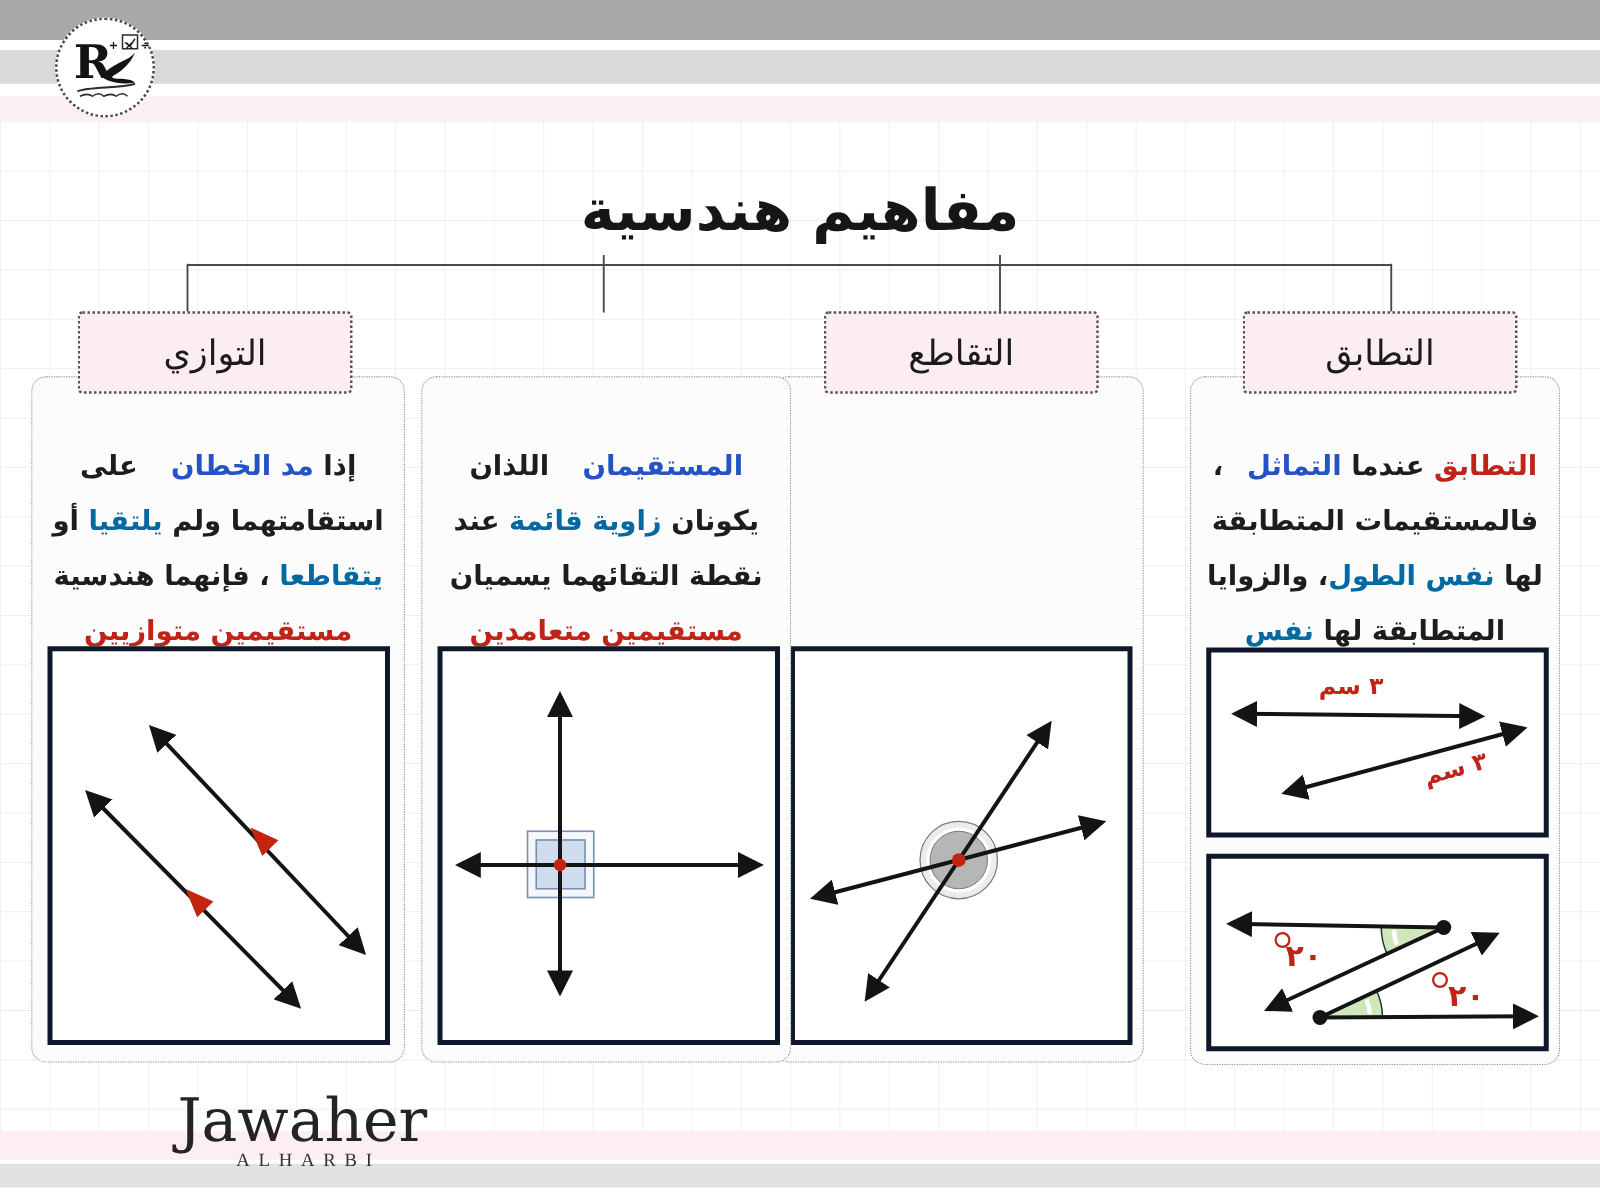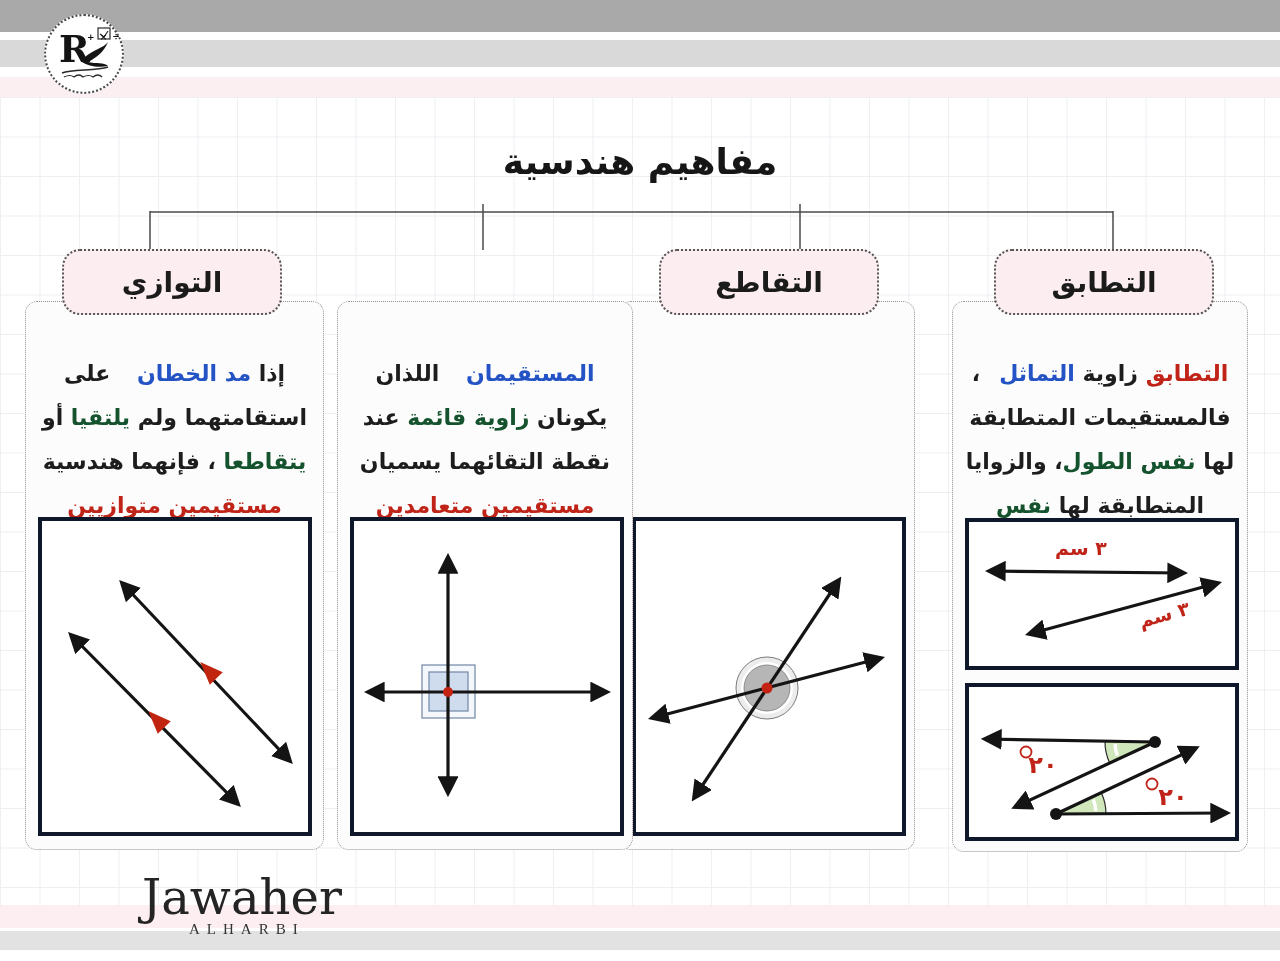--- a/index.html
+++ b/index.html
@@ -17,38 +17,38 @@
   .bar-pink-bottom{top:905px;height:23px;background:#fdeef1;}
   .bar-gray-bottom{top:931px;height:19px;background:#e2e2e2;}
   
   .logo{position:absolute;left:44px;top:14px;width:80px;height:80px;border-radius:50%;
         background:#ffffff;border:2px dotted #4a4a4a;box-sizing:border-box;}
   .logo-r{position:absolute;left:13px;top:11px;font-family:"DejaVu Serif",serif;
           font-size:37px;font-weight:bold;color:#141414;}
   .logo-syms{position:absolute;left:41px;top:16px;font-size:9px;letter-spacing:1px;color:#141414;font-weight:bold;}
   
   .title{position:absolute;left:0;top:141px;width:1280px;text-align:center;
-         font-size:36px;font-weight:700;color:#161616;direction:rtl;}
+         font-size:46px;font-weight:700;color:#161616;direction:rtl;}
   
   .connectors{position:absolute;left:0;top:0;pointer-events:none;}
   
   .card{position:absolute;top:301px;height:549px;background:#fcfcfc;
         border:1.6px dotted #9b9090;border-radius:12px;box-sizing:border-box;}
   .card-tatabuq{left:952px;width:296px;height:551px;}
   .card-taqatu{left:619px;width:296px;}
   .card-taamud{left:337px;width:296px;}
   .card-tawazi{left:25px;width:299px;}
   .branch-header{position:absolute;top:-53px;width:220px;height:66px;background:#fceef0;
-        border:2px dotted #555555;border-radius:18px;box-sizing:border-box;
+        border:2px dotted #555555;border-radius:4px;box-sizing:border-box;
         display:flex;align-items:center;justify-content:center;
-        font-size:28px;font-weight:700;color:#1b1b1b;direction:rtl;}
+        font-size:28px;font-weight:400;color:#1b1b1b;direction:rtl;}
   .hd-tatabuq{left:41px;} .hd-taqatu{left:39px;} .hd-taamud{left:38px;} .hd-tawazi{left:36px;}
   .desc{position:absolute;top:50px;left:6px;right:6px;direction:rtl;text-align:center;
         font-size:22px;font-weight:600;line-height:2.0;color:#1d1d1d;}
-  .c-black{color:#1d1d1d;} .c-red{color:#c02418;} .c-blue{color:#2353c4;margin-left:19px;} .c-green{color:#14532d;}
+  .c-black{color:#1d1d1d;} .c-red{color:#c02418;} .c-blue{color:#2353c4;margin-left:19px;} .c-green{color:#0369a1;}
   
   .frame{position:absolute;background:#ffffff;border:4px solid #0f172a;box-sizing:border-box;}
   .frame svg{display:block;}
   .fr-tall{left:12px;top:215px;width:274px;height:319px;}
   .fr-a{left:12px;top:216px;width:274px;height:152px;}
   .fr-b{left:12px;top:381px;width:274px;height:158px;}
   
   .sig-first{position:absolute;left:142px;top:869px;font-family:"DejaVu Serif",serif;
              font-size:48px;color:#242424;}
   .sig-last{position:absolute;left:189px;top:921px;font-family:"Liberation Serif",serif;
@@ -85,21 +85,21 @@
       <line x1="150" y1="212" x2="1113" y2="212"></line>
       <line x1="150" y1="211" x2="150" y2="250"></line>
       <line x1="483" y1="204" x2="483" y2="250"></line>
       <line x1="800" y1="204" x2="800" y2="250"></line>
       <line x1="1113" y1="211" x2="1113" y2="250"></line>
     </g>
   </svg>
 
   <div class="card card-tatabuq">
     <div class="branch-header hd-tatabuq">التطابق</div>
-    <div class="desc"><span class="c-red">التطابق</span><span class="c-black"> زاوية </span><span class="c-blue">التماثل</span><span class="c-black">، فالمستقيمات المتطابقة لها </span><span class="c-green">نفس الطول</span><span class="c-black">، والزوايا المتطابقة لها </span><span class="c-green">نفس القياس</span></div>
+    <div class="desc"><span class="c-red">التطابق</span><span class="c-black"> عندما </span><span class="c-blue">التماثل</span><span class="c-black">، فالمستقيمات المتطابقة لها </span><span class="c-green">نفس الطول</span><span class="c-black">، والزوايا المتطابقة لها </span><span class="c-green">نفس القياس</span></div>
 
     <div class="frame fr-a">
       <svg width="272" height="150" viewBox="0 0 272 150">
         <defs>
           <marker id="ah1" viewBox="0 0 10 10" refX="8" refY="5" markerWidth="6.5" markerHeight="6.5" orient="auto-start-reverse">
             <path d="M0,0 L10,5 L0,10 z" fill="#141414"></path>
           </marker>
         </defs>
         <line x1="20" y1="49" x2="215" y2="51" stroke="#141414" stroke-width="3.2" marker-start="url(#ah1)" marker-end="url(#ah1)"></line>
         <line x1="60" y1="112" x2="249" y2="61" stroke="#141414" stroke-width="3.2" marker-start="url(#ah1)" marker-end="url(#ah1)"></line>

